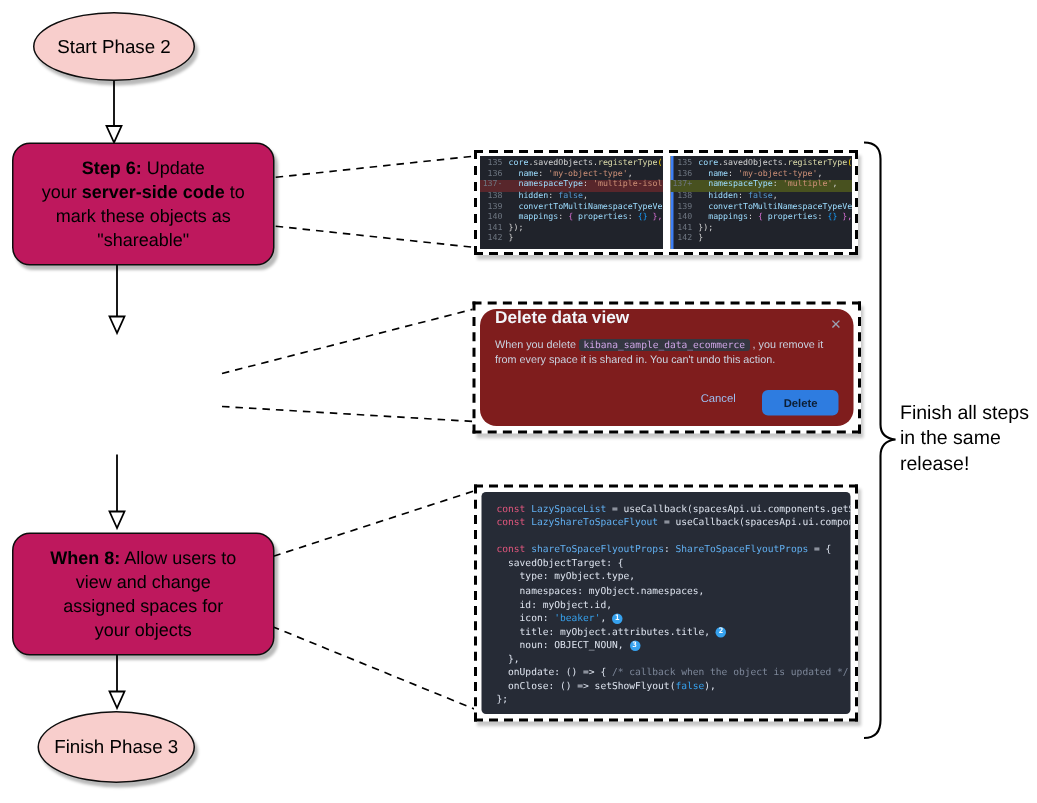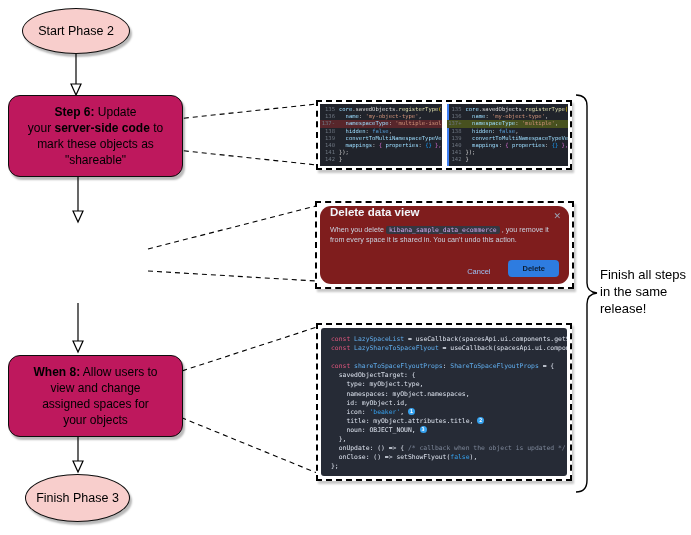--- a/index.html
+++ b/index.html
@@ -40,21 +40,21 @@
   .tk-kw{color:#569cd6}.tk-br{color:#ffd700}.tk-br2{color:#da70d6}.tk-br3{color:#179fff}
 
   
   .modal{position:relative;width:100%;height:100%;background:#7f1d1d;border-radius:11px;
          box-sizing:border-box;padding:0 10px;color:#fff;}
   .modal-title{font-size:11.5px;font-weight:bold;color:#f2f5fa;}
   .modal-close{position:absolute;right:8px;top:5px;color:#9aa4b5;font-size:9px;cursor:pointer;}
   .modal-body{margin:7px 0 0 0;font-size:7.2px;line-height:10px;color:#c9d2e0;width:228px;}
   .modal-body code{font-family:"DejaVu Sans Mono",monospace;font-size:6.4px;
                    background:#343741;color:#cfa5e6;padding:0 3px;border-radius:2px;}
-  .modal-actions{position:absolute;right:10px;bottom:7px;display:flex;align-items:flex-end;gap:12px;}
+  .modal-actions{position:absolute;right:10px;bottom:7px;display:flex;align-items:flex-start;gap:12px;}
   .btn-cancel{background:none;border:none;color:#9dc0f2;font-size:7.5px;
               font-family:"Liberation Sans",sans-serif;cursor:pointer;}
   .btn-delete{background:#2e7ce0;border:none;color:#0c1d33;font-size:7.5px;font-weight:bold;
               padding:4px 14px;border-radius:4px;font-family:"Liberation Sans",sans-serif;cursor:pointer;}
 
   
   .snippet{width:100%;height:100%;background:#262b36;border-radius:3px;box-sizing:border-box;
            overflow:hidden;padding:7px 0 0 10px;
            font-family:"DejaVu Sans Mono",monospace;font-size:6.4px;line-height:9.1px;}
   .sl{white-space:pre;height:9.1px;}

